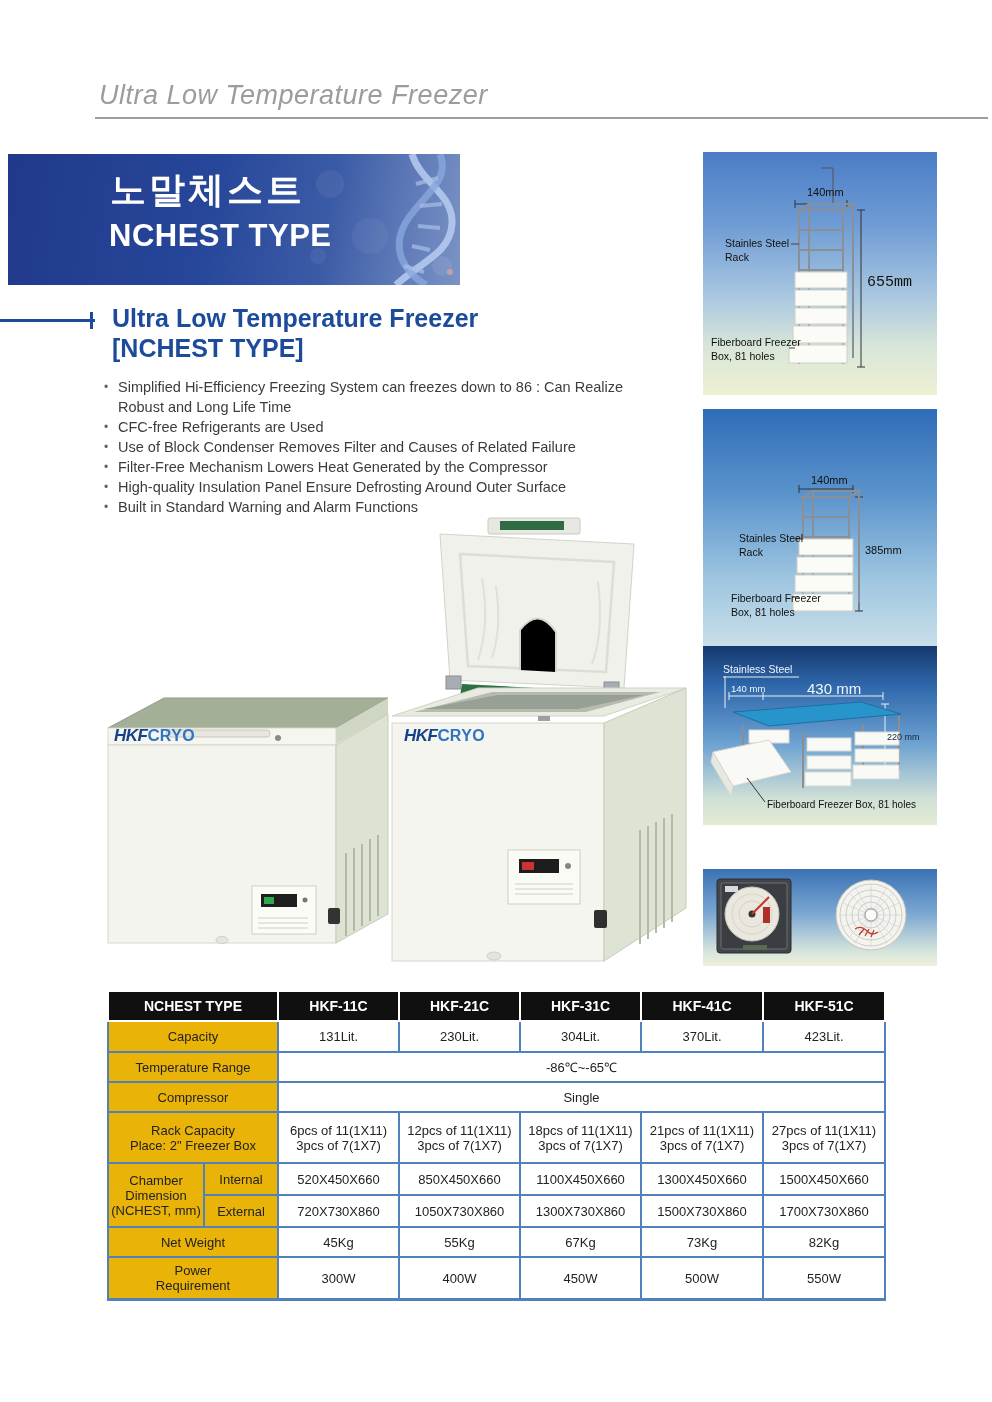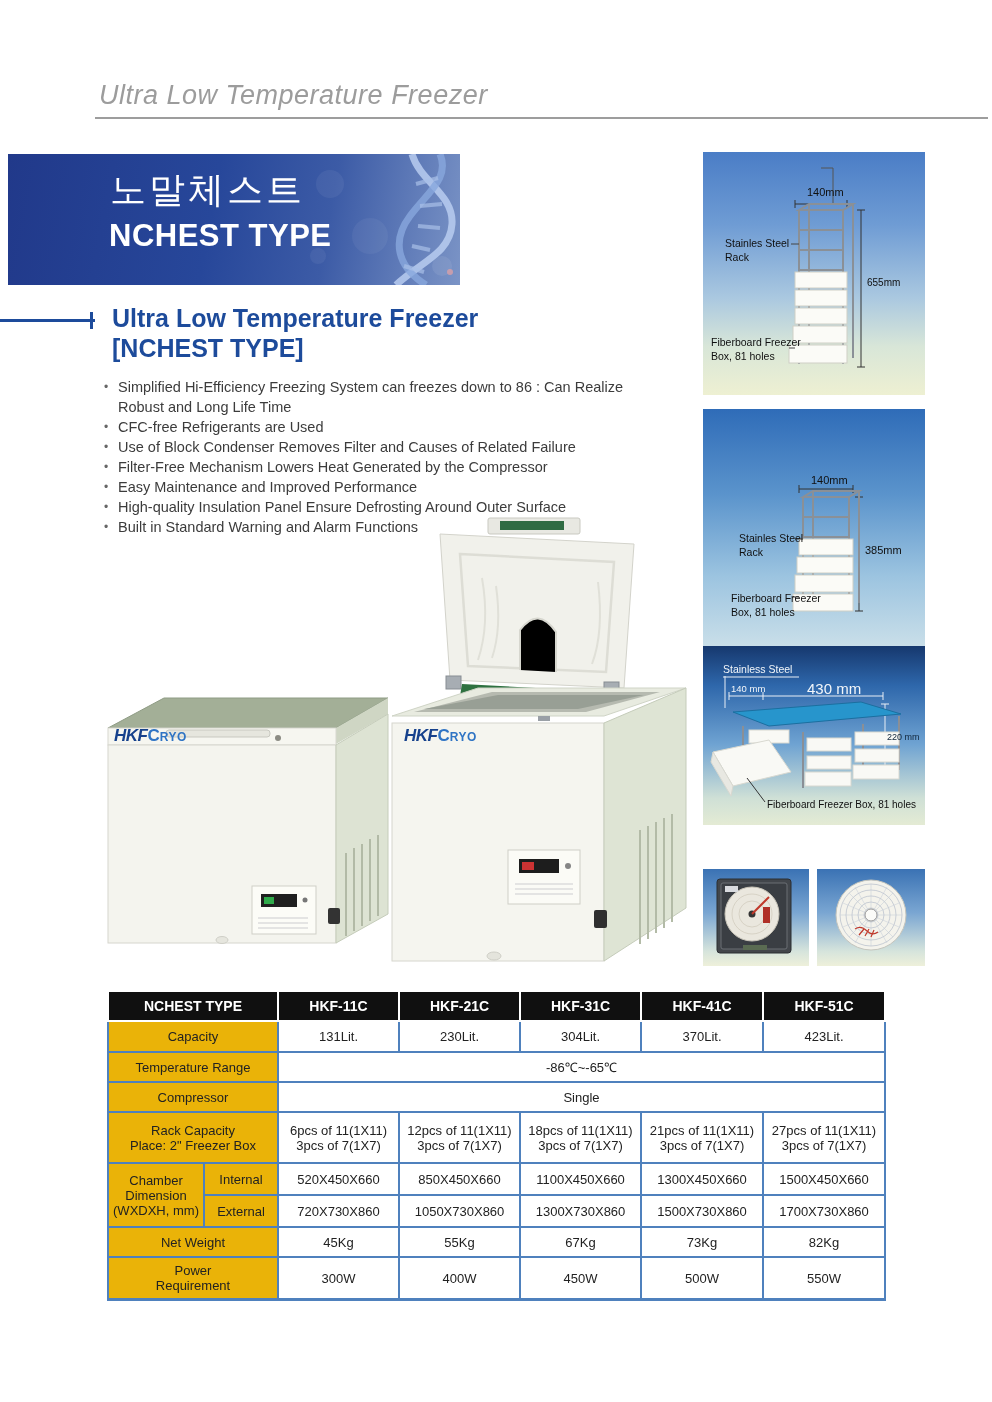--- a/index.html
+++ b/index.html
@@ -6,47 +6,47 @@
   #page{position:relative;width:992px;height:1344px;background:#fff;overflow:hidden;
         font-family:"Liberation Sans",sans-serif;color:#222;}
 
   
   .hdr-title{position:absolute;left:99px;top:80px;font-size:27px;font-style:italic;color:#9c9c9c;letter-spacing:.5px;}
   .hdr-rule{position:absolute;left:95px;top:117px;width:893px;height:2px;background:#9d9d9d;}
 
   
   .banner{position:absolute;left:8px;top:154px;width:452px;height:131px;
           background:linear-gradient(100deg,#21398a 0%,#27479a 45%,#3c5ba6 70%,#7b94c6 100%);overflow:hidden;}
-  .banner .kor{position:absolute;left:102px;top:12px;font-size:36px;font-weight:normal;color:#fff;letter-spacing:3px;}
+  .banner .kor{position:absolute;left:102px;top:12px;font-size:36px;font-weight:bold;color:#fff;letter-spacing:3px;}
   .banner .eng{position:absolute;left:101px;top:64px;font-size:31px;font-weight:600;color:#fff;letter-spacing:0.5px;}
   .banner svg{position:absolute;right:0;top:0;}
 
   
   .sec-rule{position:absolute;left:0;top:319px;width:95px;height:3px;background:#1d4b9b;}
   .sec-tick{position:absolute;left:90px;top:312px;width:3px;height:17px;background:#1d4b9b;}
   .sec-title{position:absolute;left:112px;top:303px;font-size:25px;line-height:30px;font-weight:bold;color:#1d4b9b;}
 
   
   .features{position:absolute;left:103px;top:377px;width:560px;margin:0;padding:0;list-style:none;
             font-size:14.5px;line-height:20px;color:#3c3c3c;}
   .features li{position:relative;padding-left:15px;}
   .features li::before{content:"\2022";position:absolute;left:1px;top:0;color:#666;font-size:12px;}
 
   
   .fz1{position:absolute;left:100px;top:688px;}
   .fz2{position:absolute;left:388px;top:512px;}
   .brand{position:absolute;font-weight:800;white-space:nowrap;}
   .brand .hkf{font-style:italic;color:#16418c;font-size:17px;letter-spacing:-0.5px;}
   .brand .c{color:#2f74c4;font-size:17px;}
-  .brand .ryo{color:#2f74c4;font-size:12px;letter-spacing:.5px;}
+  .brand .ryo{color:#2f74c4;font-size:16px;letter-spacing:.5px;}
   .brand1{left:114px;top:726px;}
   .brand2{left:404px;top:726px;}
 
   
-  .panel{position:absolute;overflow:hidden;}
+  .panel{position:absolute;overflow:hidden;padding-left:12px;}
   .panel .lbl{position:absolute;font-size:10.5px;line-height:14px;color:#101010;white-space:nowrap;}
   .p-tall{left:703px;top:152px;width:222px;height:243px;
           background:linear-gradient(180deg,#4a7dc6 0%,#6f9cd4 30%,#aac8e0 60%,#d8e6d8 80%,#eef0d2 100%);}
   .p-med{left:703px;top:409px;width:222px;height:246px;
          background:linear-gradient(180deg,#2f6cb8 0%,#5b94cc 35%,#9cc4e0 68%,#cfe2ea 100%);}
   .p-wide{left:703px;top:646px;width:222px;height:179px;
           background:linear-gradient(180deg,#16386e 0%,#2e67ab 22%,#6fa3d2 55%,#cfe0d6 85%,#e4ebd4 100%);}
   .p-rec1{left:703px;top:869px;width:106px;height:97px;
           background:linear-gradient(180deg,#3a72b4 0%,#7aa6d2 45%,#d6e4dc 85%,#eef0da 100%);}
   .p-rec2{left:817px;top:869px;width:108px;height:97px;
@@ -105,21 +105,20 @@
   <div class="sec-title">
     <div>Ultra Low Temperature Freezer</div>
     <div>[NCHEST TYPE]</div>
   </div>
 
   <ul class="features">
     <li>Simplified Hi-Efficiency Freezing System can freezes down to 86 : Can Realize Robust and Long Life Time</li>
     <li>CFC-free Refrigerants are Used</li>
     <li>Use of Block Condenser Removes Filter and Causes of Related Failure</li>
     <li>Filter-Free Mechanism Lowers Heat Generated by the Compressor</li>
-    <li>Easy Maintenance and Improved Performance</li>
     <li>High-quality Insulation Panel Ensure Defrosting Around Outer Surface</li>
     <li>Built in Standard Warning and Alarm Functions</li>
   </ul>
 
   <svg class="fz1" width="292" height="272" viewBox="0 0 292 272">
     <polygon points="8,40 236,40 288,10 64,10" fill="#a3af97" stroke="#8f9c85"></polygon>
     <polygon points="236,40 288,10 288,26 236,56" fill="#cfd6c4"></polygon>
     <rect x="8" y="40" width="228" height="17" fill="#f6f6f0" stroke="#d8d8d0"></rect>
     <rect x="66" y="42" width="104" height="7" rx="3" fill="#e6e6de" stroke="#c8c8c0"></rect>
     <circle cx="178" cy="50" r="3" fill="#8b8b83"></circle>
@@ -220,21 +219,21 @@
           <rect x="90" y="174" width="54" height="17"></rect>
         <rect x="86" y="193" width="58" height="18"></rect>
       </g>
       <path d="M88,92 L96,92 M92,196 L86,196" stroke="#444" stroke-width="1"></path>
     </svg>
     <div class="lbl" style="left:104px;top:33px;font-size:11px;">140mm</div>
     <div class="lbl" style="left:22px;top:84px;">
       <div>Stainles Steel</div>
       <div>Rack</div>
     </div>
-    <div class="lbl" style="left:164px;top:124px;font-size:10px;">655mm</div>
+    <div class="lbl" style="left:164px;top:124px;font-size:15px;font-family:Liberation Mono, monospace;">655mm</div>
     <div class="lbl" style="left:8px;top:183px;">
       <div>Fiberboard Freezer</div>
       <div>Box, 81 holes</div>
     </div>
   </div>
 
   <div class="panel p-med">
     <svg width="222" height="246" viewBox="0 0 222 246">
       <g stroke="#333" stroke-width="1">
         <path d="M96,80 L150,80"></path>
@@ -416,21 +415,21 @@
         </td>
         <td>
           <div>27pcs of 11(1X11)</div>
           <div>3pcs of 7(1X7)</div>
         </td>
       </tr>
       <tr class="rh30">
         <th rowspan="2" class="lab">
           <div>Chamber</div>
           <div>Dimension</div>
-          <div>(WXDXH, mm)</div>
+          <div>(NCHEST, mm)</div>
         </th>
         <th class="lab">Internal</th>
         <td>520X450X660</td>
         <td>850X450X660</td>
         <td>1100X450X660</td>
         <td>1300X450X660</td>
         <td>1500X450X660</td>
       </tr>
       <tr class="rh30">
         <th class="lab">External</th>

